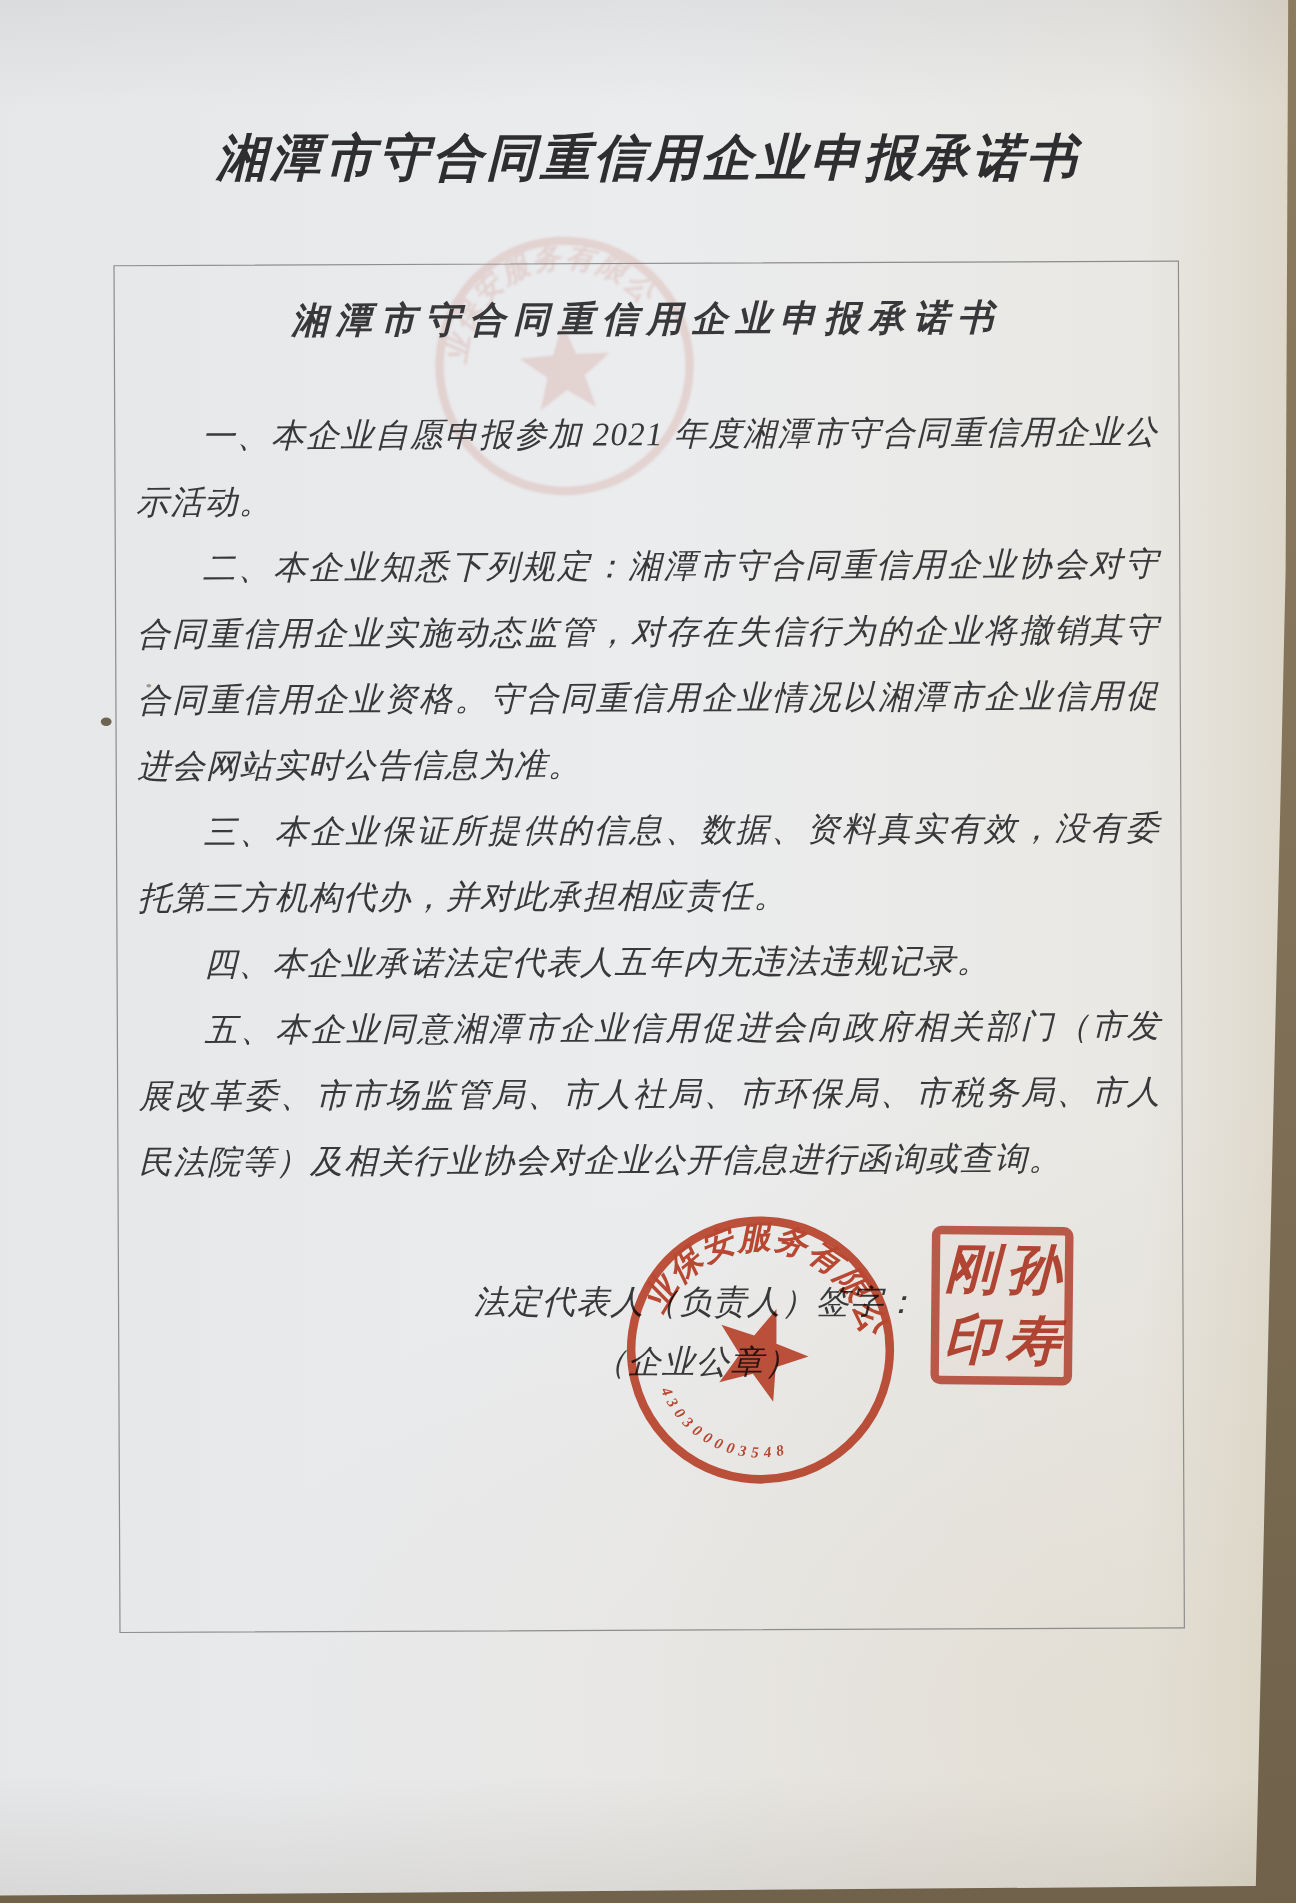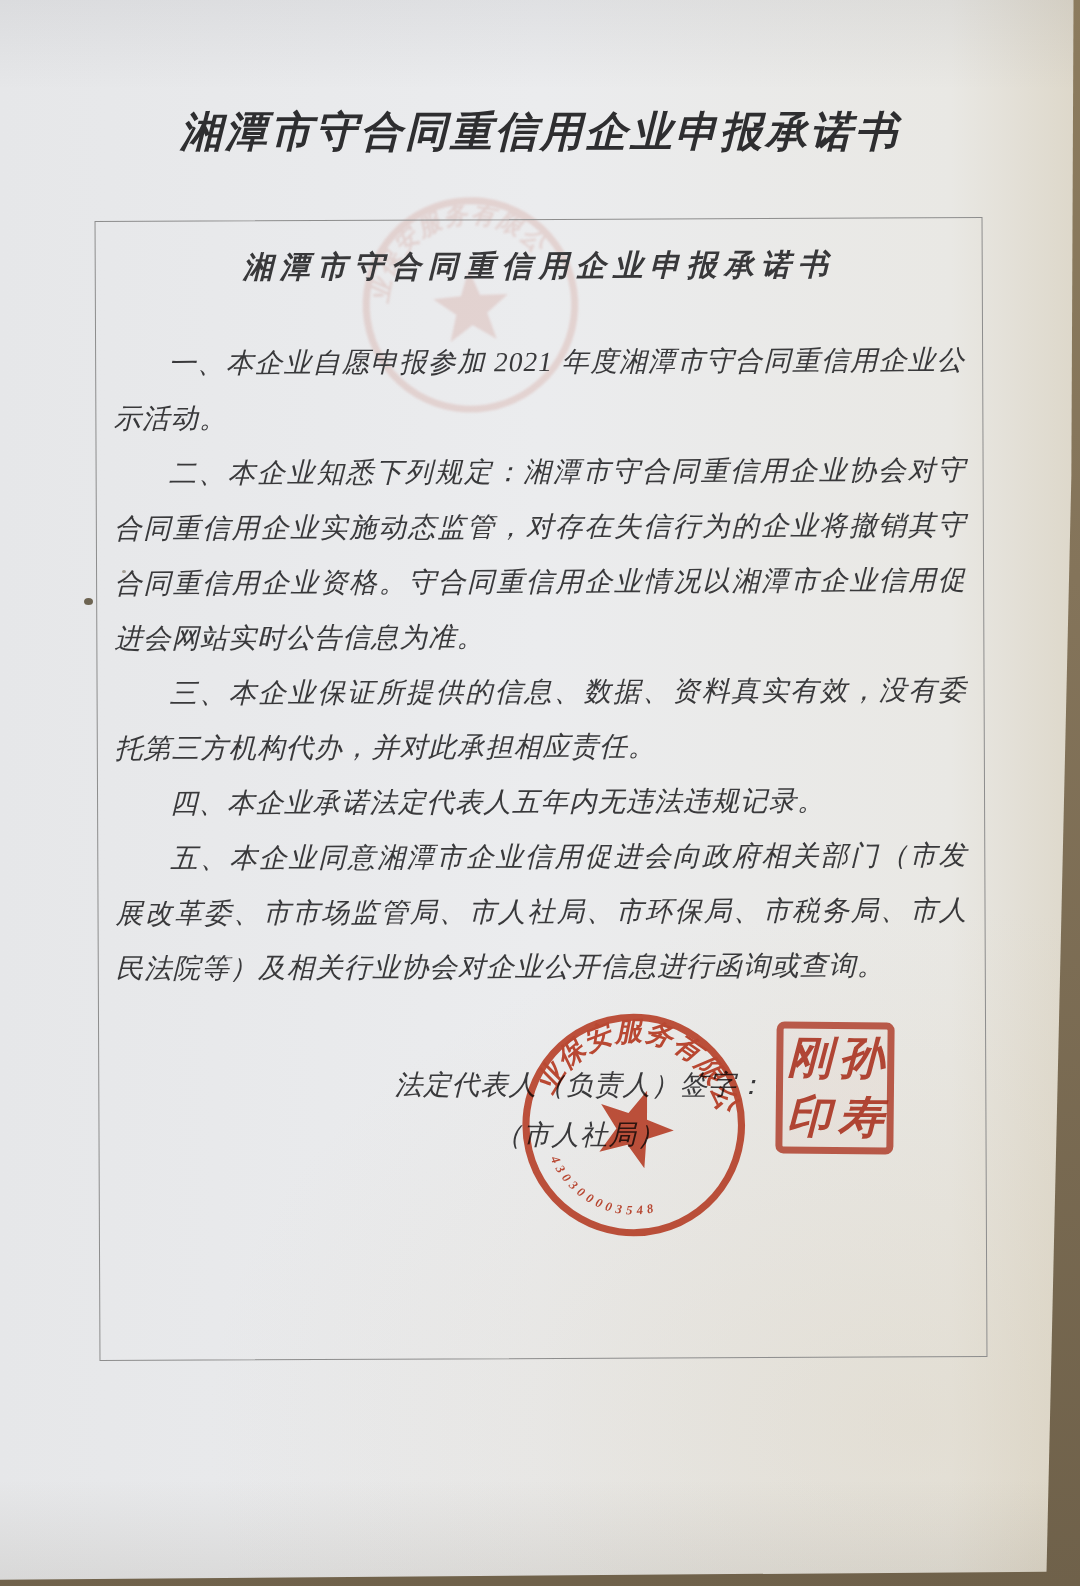--- a/index.html
+++ b/index.html
@@ -86,21 +86,21 @@
       <p>一、本企业自愿申报参加 2021 年度湘潭市守合同重信用企业公示活动。</p>
       <p>二、本企业知悉下列规定：湘潭市守合同重信用企业协会对守合同重信用企业实施动态监管，对存在失信行为的企业将撤销其守合同重信用企业资格。守合同重信用企业情况以湘潭市企业信用促进会网站实时公告信息为准。</p>
       <p>三、本企业保证所提供的信息、数据、资料真实有效，没有委托第三方机构代办，并对此承担相应责任。</p>
       <p>四、本企业承诺法定代表人五年内无违法违规记录。</p>
       <p>五、本企业同意湘潭市企业信用促进会向政府相关部门（市发展改革委、市市场监管局、市人社局、市环保局、市税务局、市人民法院等）及相关行业协会对企业公开信息进行函询或查询。</p>
     </div>
   </div>
 
   <div class="sig-block">
     <div>法定代表人（负责人）签字：</div>
-    <div>（市人社局）</div>
+    <div>（企业公章）</div>
   </div>
 
   <svg class="round-seal" viewBox="0 0 240 240">
     <circle cx="120" cy="122" r="106" fill="none" stroke="#c43a20" stroke-width="7" opacity="0.95"></circle>
     <polygon points="120,86 129.7,112.7 158,113.6 135.7,131.1 143.5,158.4 120,142.5 96.5,158.4 104.3,131.1 82,113.6 110.3,112.7" fill="#c43a20" opacity="0.95" transform="rotate(12 120 126)"></polygon>
     <path id="sealArcTop" d="M 36.5 104 A 86 86 0 0 1 203.5 104" fill="none"></path>
     <text font-size="27" font-weight="700" fill="#c43a20" letter-spacing="1">
       <textPath href="#sealArcTop">业保安服务有限公司</textPath>
     </text>
     <path id="sealArcBottom" d="M 43.8 166 A 88 88 0 0 0 196.2 166" fill="none"></path>

